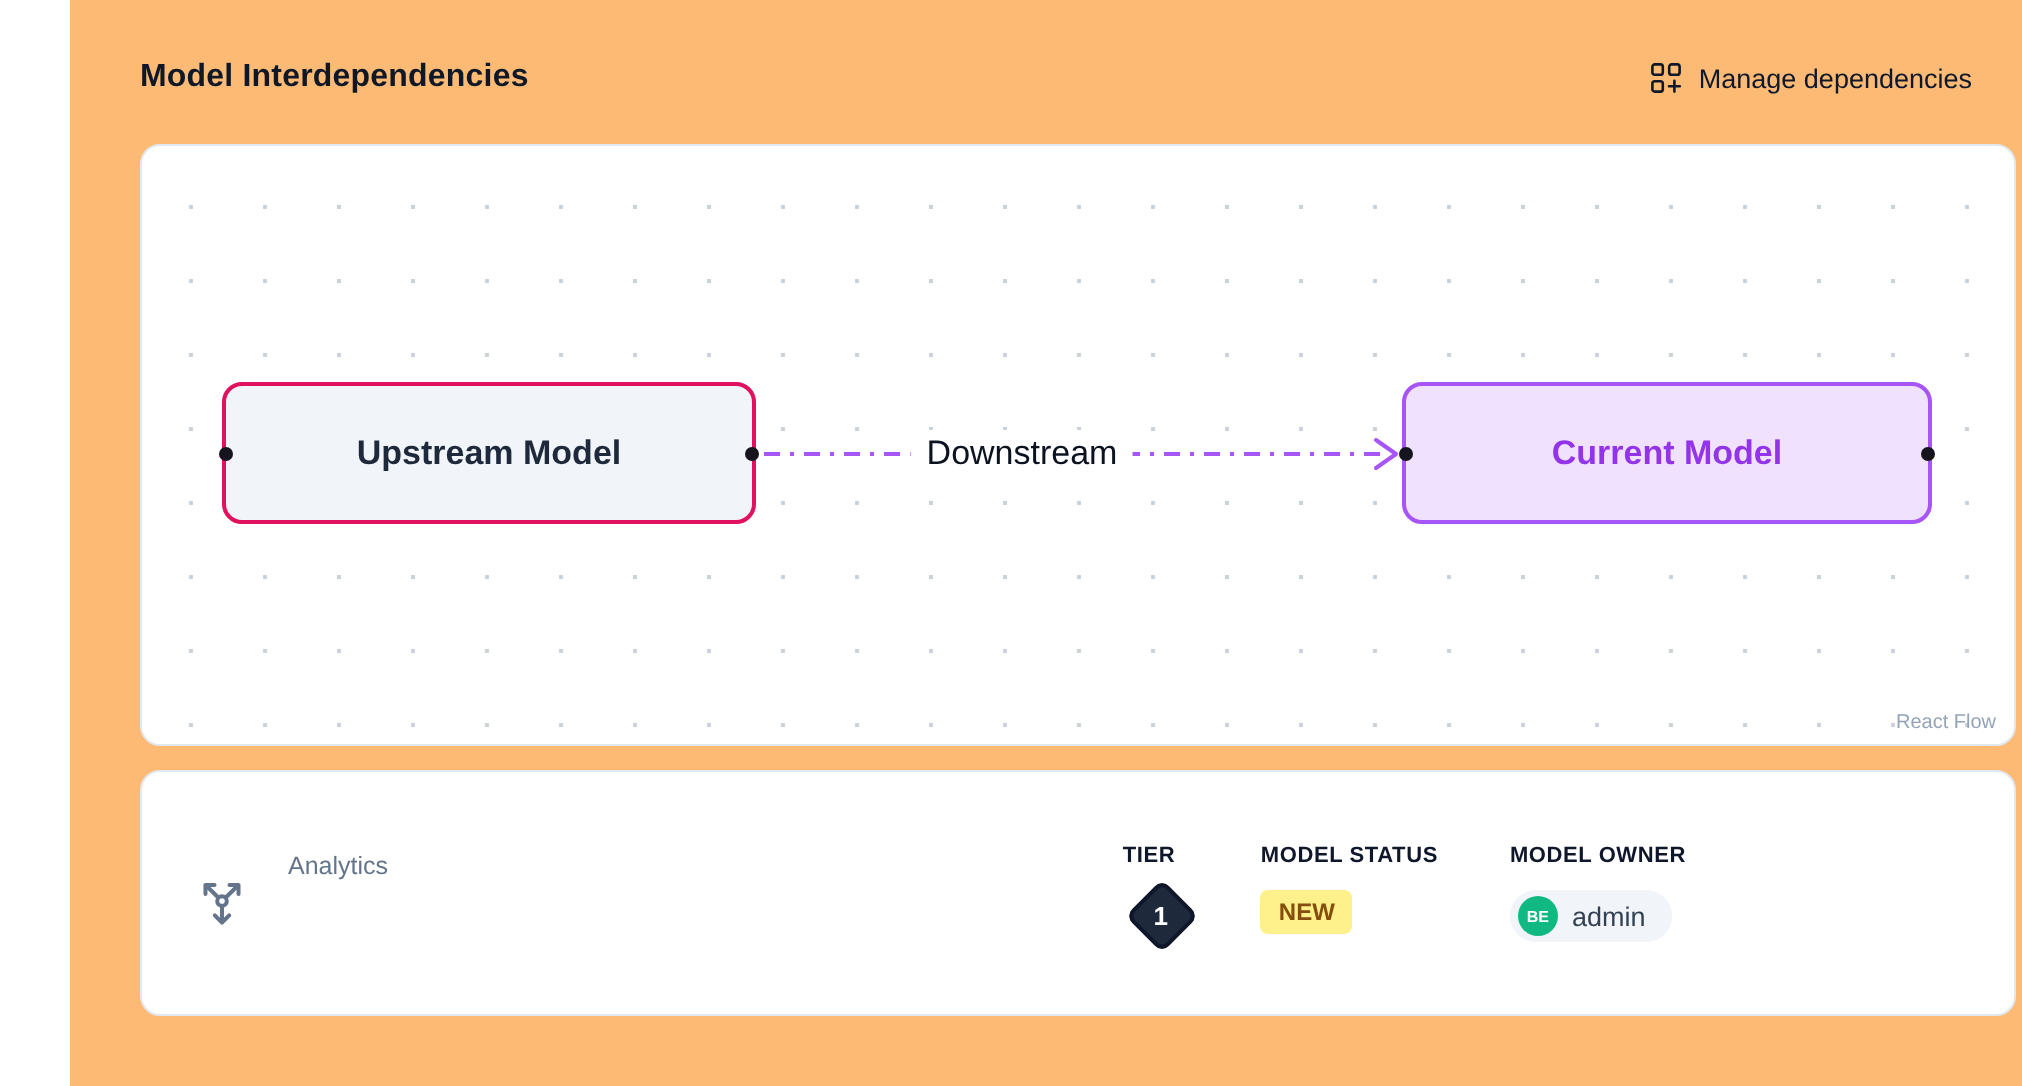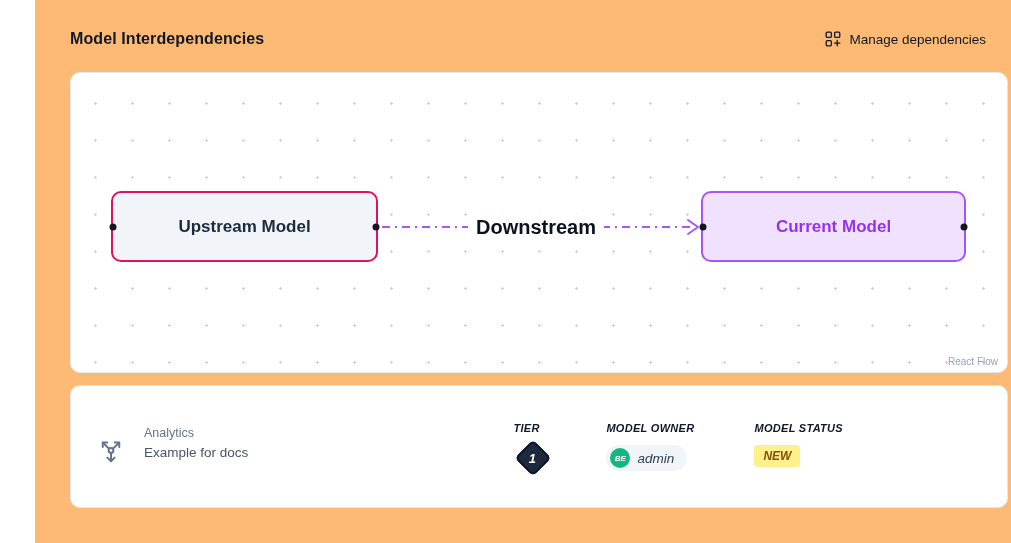--- a/index.html
+++ b/index.html
@@ -19,36 +19,36 @@
             background-size: 37px 37px; background-position: 6px 12px; overflow:hidden; }
   .node { position:absolute; top:118px; height:71px; display:flex; align-items:center; justify-content:center;
           border-radius:10px; font-weight:700; font-size:17px; cursor:grab; }
   .node-upstream { left:40px; width:267px; border:2.5px solid #e0115f; background:#f1f5f9; color:#1e293b; }
   .node-current  { left:630px; width:265px; border:2px solid #a855f7; background:#f0e1fe; color:#9333ea; }
   .handle { position:absolute; top:50%; width:7px; height:7px; border-radius:50%; background:#16141f;
             transform:translate(-50%,-50%); }
   .handle-left { left:0; }
   .handle-right { left:100%; }
   .edge-svg { position:absolute; left:0; top:0; width:938px; height:301px; pointer-events:none; }
-  .edge-label { position:absolute; left:465px; top:154px; transform:translate(-50%,-50%);
-                background:#ffffff; padding:2px 8px; font-size:20px; color:#0b1220;font-weight:bold; }
+  .edge-label { position:absolute; left:440px; top:154px; transform:translate(-50%,-50%);
+                background:#ffffff; padding:2px 8px; font-size:17px; color:#0b1220; }
   .attribution { position:absolute; right:9px; bottom:5px; font-size:10px; color:#94a3b8;text-align:right; }
 
   
   .details-card { position:absolute; left:35px; top:385px; width:938px; height:123px;
                   border:1px solid #e2e8f0; border-radius:10px; background:#ffffff;
                   display:flex; align-items:center; padding:0 24px; }
   .details-left { display:flex; align-items:flex-start; gap:17px; }
   .model-icon { margin-top:9px; line-height:0; }
   .category { font-size:12.5px; color:#64748b; margin-bottom:4px; }
   .name-row { font-size:15.5px; font-weight:700; color:#334155; }
   .model-code { font-weight:400; font-size:13px; color:#64748b; margin-left:4px; }
   .desc { font-size:13.5px; color:#475569; margin-top:5px; }
 
-  .details-right { display:flex; align-items:flex-start; gap:60px; margin-left:auto; margin-right:140px;font-style:italic; }
+  .details-right { display:flex; align-items:flex-start; gap:36px; margin-left:auto; margin-right:140px; }
   .meta-label { font-size:11px; font-weight:700; color:#0f172a; letter-spacing:0.3px; margin-bottom:11px; white-space:nowrap; }
   .tier-diamond { width:26px; height:26px; background:#1e293b; border-radius:5px; transform:rotate(45deg);
                   display:flex; align-items:center; justify-content:center; margin:5px 0 0 7px;
                   box-shadow:0 0 0 2px #0f172a inset; }
   .tier-diamond span { transform:rotate(-45deg); color:#ffffff; font-size:13px; font-weight:700; }
   .owner-pill { display:inline-flex; align-items:center; gap:7px; background:#f1f5f9; border-radius:999px;
                 padding:3px 13px 3px 4px; }
   .owner-avatar { width:20px; height:20px; border-radius:50%; background:#10b981; color:#ffffff;
                   font-size:8px; font-weight:700; display:flex; align-items:center; justify-content:center; }
   .owner-name { font-size:13.5px; color:#334155; }
@@ -106,38 +106,37 @@
           <path d="M10.5 10.2 L6.4 6.2"></path>
           <path d="M9.2 5.6 L5.8 5.6 L5.8 9"></path>
           <path d="M13.5 10.2 L17.6 6.2"></path>
           <path d="M14.8 5.6 L18.2 5.6 L18.2 9"></path>
           <path d="M12 13.6 L12 19.4"></path>
           <path d="M9.3 17 L12 19.7 L14.7 17"></path>
         </svg>
       </span>
       <div>
         <div class="category">Analytics</div>
-        <div class="desc">Example for docs</div>
       </div>
     </div>
 
     <div class="details-right">
       <div>
         <div class="meta-label">TIER</div>
         <div class="tier-diamond">
           <span>1</span>
         </div>
       </div>
       <div>
+        <div class="meta-label">MODEL STATUS</div>
+        <span class="status-badge">NEW</span>
+      </div>
+      <div>
         <div class="meta-label">MODEL OWNER</div>
         <span class="owner-pill">
           <span class="owner-avatar">BE</span>
           <span class="owner-name">admin</span>
         </span>
-      </div>
-      <div>
-        <div class="meta-label">MODEL STATUS</div>
-        <span class="status-badge">NEW</span>
       </div>
     </div>
   </div>
 
 </div>
 
 </body></html>

